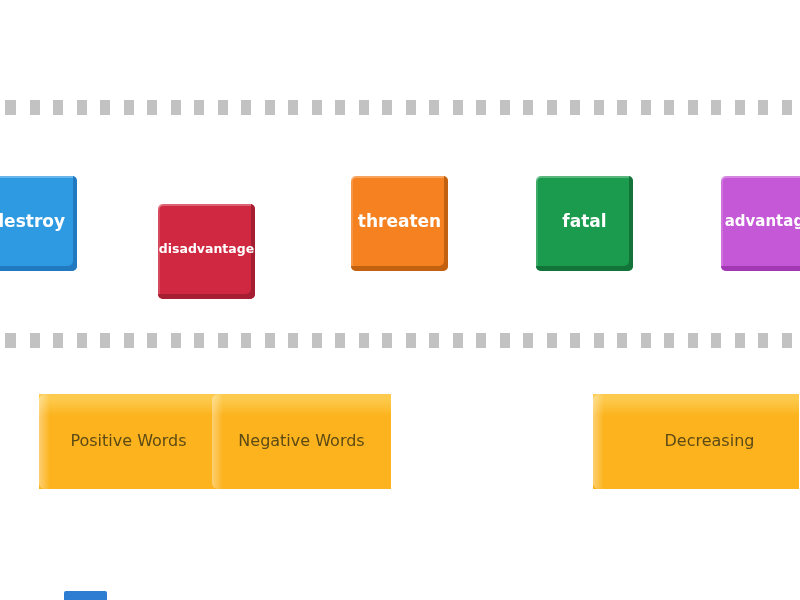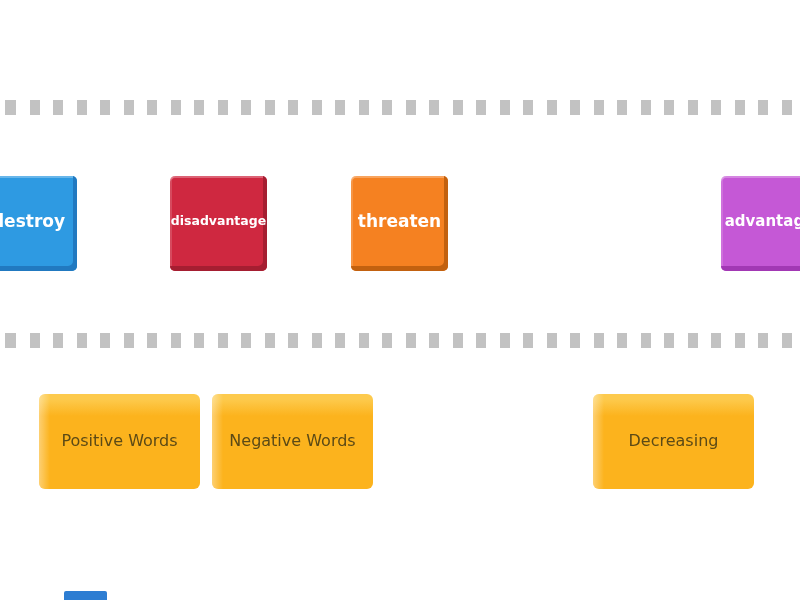--- a/index.html
+++ b/index.html
@@ -26,21 +26,21 @@
     cursor:grab;
   }
   .word-label{
     color:var(--wtext,#fff);font-weight:700;font-size:17px;line-height:1;
     padding-bottom:4px;white-space:nowrap;
   }
   .word-label.mid{font-size:15px;}
   .word-label.small{font-size:12.5px;}
   
   .category-box{
-    position:absolute;top:394px;width:161px;height:95px;border-radius:6px;
+    position:absolute;top:394px;width:179px;height:95px;border-radius:0;
     background:linear-gradient(180deg, var(--light,#fdca4d) 0px, var(--light,#fdca4d) 5px, var(--face,#fcb31d) 22px, var(--face,#fcb31d) 100%);
     display:flex;align-items:center;justify-content:center;
   }
   .category-box::before{
     content:"";position:absolute;left:0;top:0;bottom:0;width:11px;
     border-radius:6px 0 0 6px;
     background:linear-gradient(90deg, rgba(255,255,255,.38), rgba(255,255,255,0));
     pointer-events:none;
   }
   .category-label{
@@ -56,31 +56,34 @@
 </head>
 <body>
 
 <div class="stage" style="--dash: #c2c2c2; --cat-text: #5c4a16; background: rgb(255, 255, 255);">
   <div class="belt top"></div>
   <div class="belt bottom"></div>
   <div class="footer-bar" style="--footer: #2d7dd2;"></div>
 <div class="word-card" style="left: -20px; --face: #2e9ae2; --edge: #2179c0; --wtext: #ffffff;">
     <span class="word-label">destroy</span>
   </div>
-    <div class="word-card" style="left: 170px; --face: #cf2840; --edge: #a51e31; --wtext: #ffffff;">
+    <div class="word-card" style="left: 158px; margin-top: 28px; --face: #cf2840; --edge: #a51e31; --wtext: #ffffff;">
     <span class="word-label small">disadvantage</span>
   </div>
     <div class="word-card" style="left: 351px; --face: #f58121; --edge: #c2610f; --wtext: #ffffff;">
     <span class="word-label">threaten</span>
+  </div>
+    <div class="word-card" style="left: 536px; --face: #1a9b4d; --edge: #137439; --wtext: #ffffff;">
+    <span class="word-label">fatal</span>
   </div>
     <div class="word-card" style="left: 721px; --face: #c558d6; --edge: #a238b4; --wtext: #ffffff;">
     <span class="word-label mid">advantage</span>
   </div>
     <div class="category-box" style="left: 39px; --face: #fcb31d; --light: #fdca4d;">
     <span class="category-label">Positive Words</span>
   </div>
     <div class="category-box" style="left: 212px; --face: #fcb31d; --light: #fdca4d;">
     <span class="category-label">Negative Words</span>
   </div>
-    <div class="category-box" style="left: 593px; --face: #fcb31d; --light: #fdca4d;">
+    <div class="category-box" style="left: 593px; padding-left: 27px; --face: #fcb31d; --light: #fdca4d;">
     <span class="category-label">Decreasing</span>
   </div>
   </div>
 
 </body></html>

